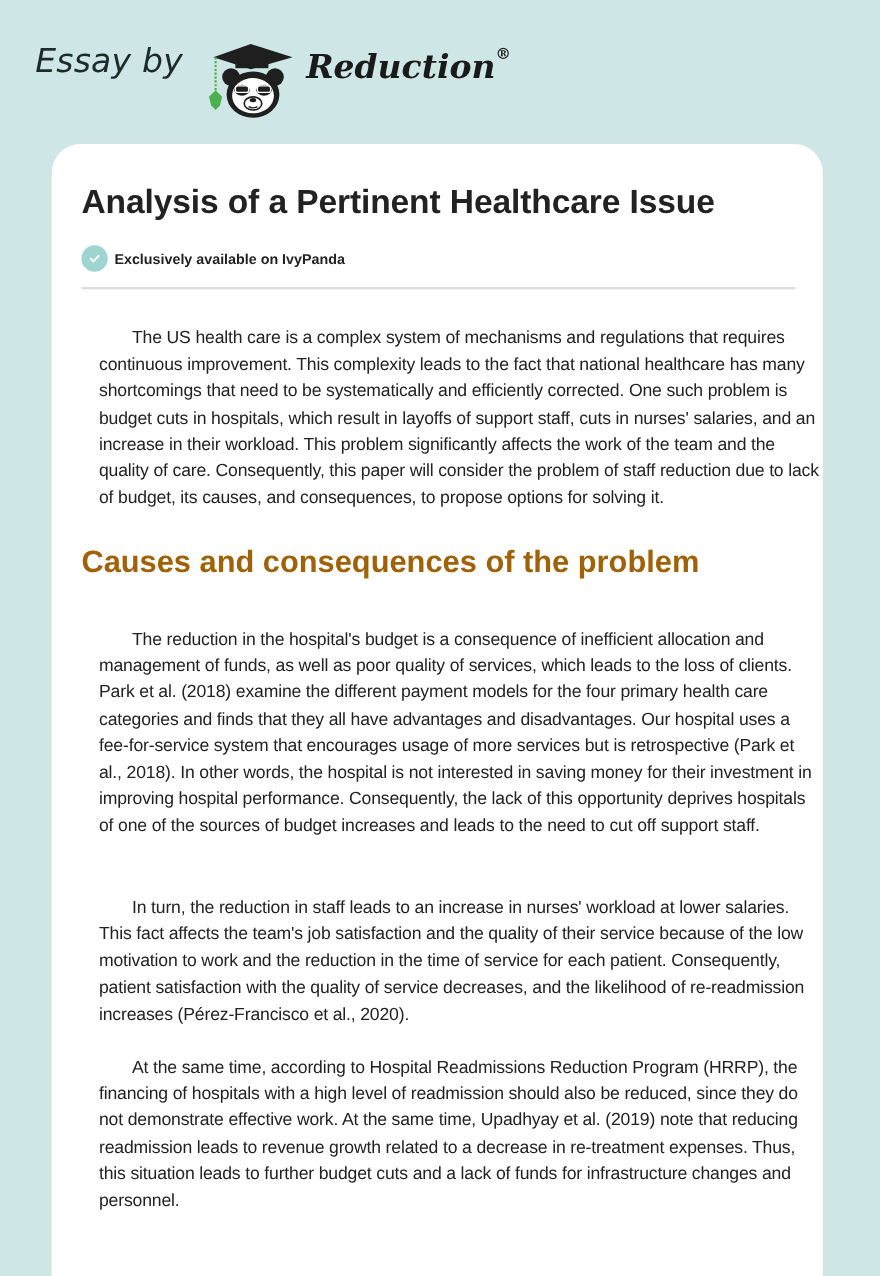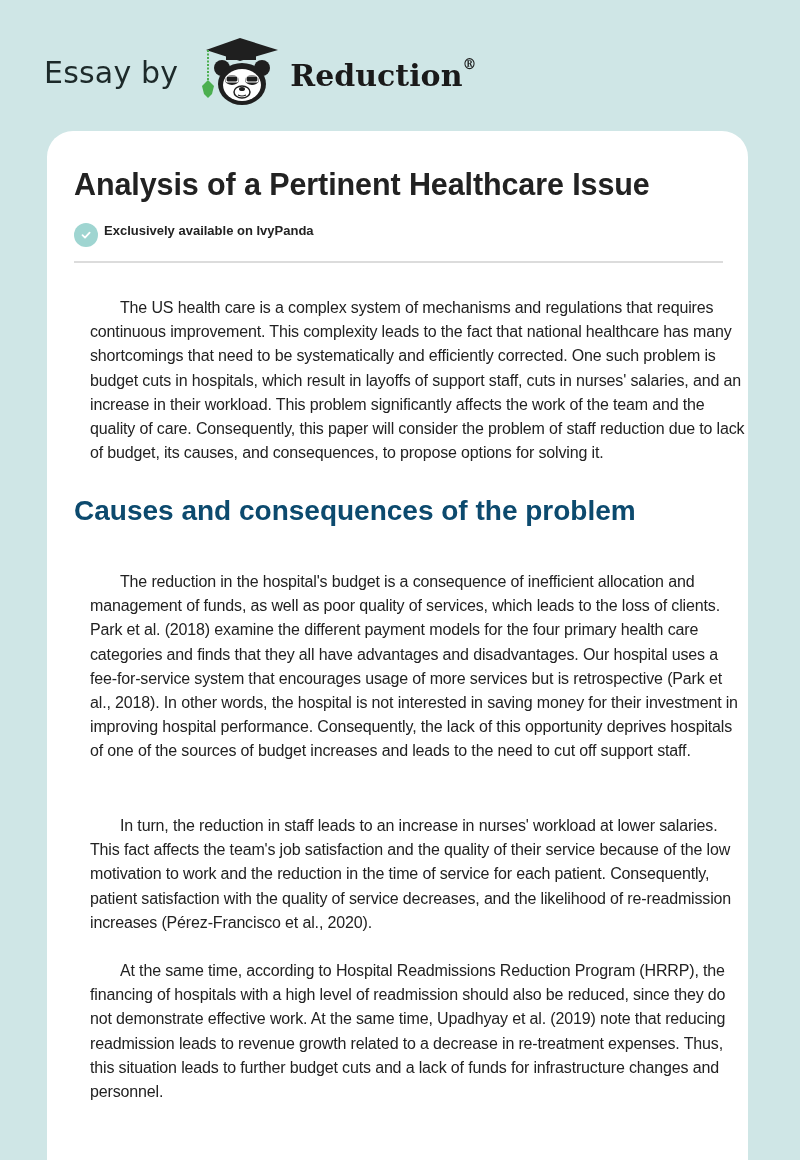--- a/index.html
+++ b/index.html
@@ -5,23 +5,24 @@
   html, body { margin: 0; padding: 0; }
   body {
     width: 800px; height: 1160px;
     background: #cfe6e6;
     font-family: "Liberation Sans", sans-serif;
     color: #222;
     position: relative;
     overflow: hidden;
   }
   .header {
-    position: absolute; left: 44px; top: 36px;
-    display: flex; align-items: center;
+    position: absolute; left: 32px; top: 36px;
+    display: flex; align-items: flex-start;
     height: 70px;
+    font-style: italic;
   }
   .essay-by {
     font-family: "DejaVu Sans", sans-serif;
     font-size: 30px; color: #1d2a2a;
     letter-spacing: 0.2px;
     margin-right: 18px;
     margin-top: 2px;
   }
   .logo-icon { width: 90px; height: 74px; margin-right: 4px; }
   .brand {
@@ -35,41 +36,41 @@
     width: 701px; height: 1079px;
     background: #fff; border-radius: 26px;
   }
   .title {
     position: absolute; left: 27px; top: 36px;
     font-size: 30.5px; font-weight: bold; color: #222;
     margin: 0; letter-spacing: -0.1px;
   }
   .badge {
     position: absolute; left: 27px; top: 92px;
-    display: flex; align-items: flex-start;
+    display: flex; align-items: center;
   }
   .check {
     width: 24px; height: 24px; border-radius: 50%;
     background: #9fd5d1; display: flex; align-items: center; justify-content: center;
     margin-right: 6px;
   }
   .badge-text { font-size: 13px; font-weight: bold; color: #222; }
   .divider {
     position: absolute; left: 27px; top: 130px;
     width: 649px; height: 2px; background: #dcdcdc;
   }
   .body-text {
     position: absolute; left: 27px; width: 655px;
     font-size: 16px; line-height: 24.2px; color: #222;
     margin: 16px; text-indent: 30px;
     letter-spacing: -0.15px;
   }
   .section-title {
     position: absolute; left: 27px; top: 364px;
-    font-size: 28px; font-weight: bold; color: #0c4a6e; margin: 0;
+    font-size: 28px; font-weight: bold; color: #a16207; margin: 0;
   }
 </style>
 </head>
 <body>
 
 <div class="header">
   <span class="essay-by">Essay by</span>
   <svg class="logo-icon" viewBox="0 0 90 74">
 
     <polygon points="10,16 44,4 82,16 44,27" fill="#1f1f1f"></polygon>

